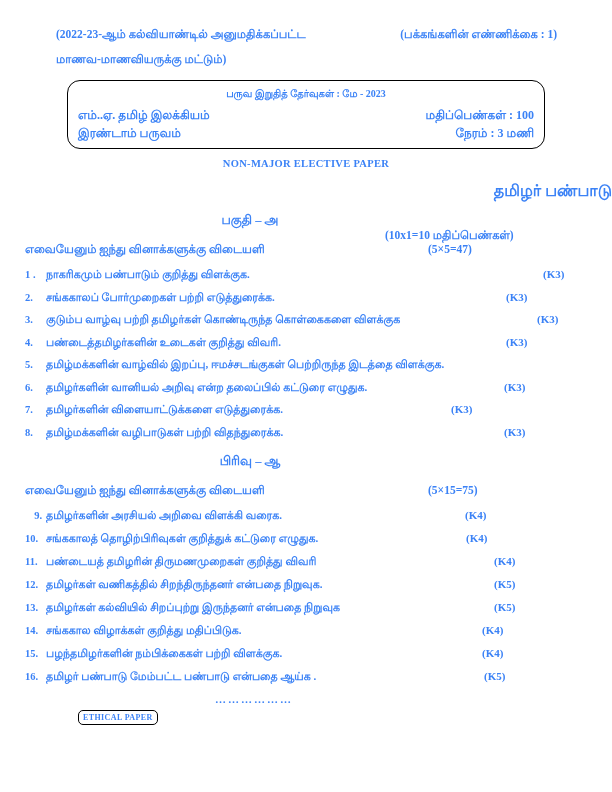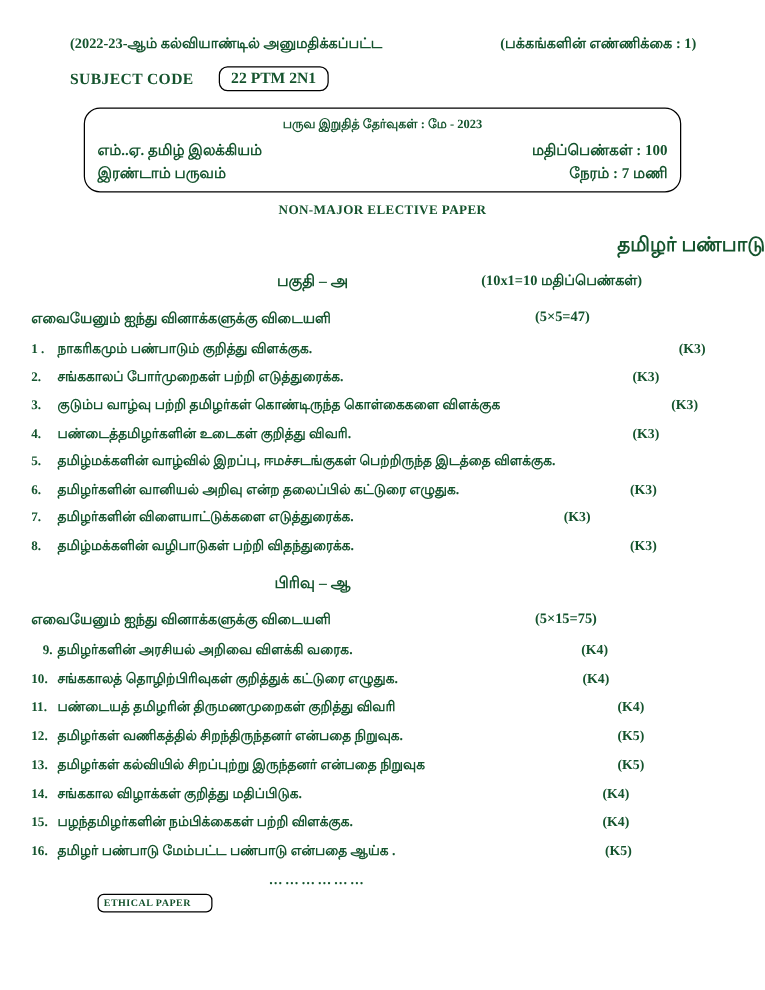--- a/index.html
+++ b/index.html
@@ -1,21 +1,21 @@
 <!DOCTYPE html>
 <html><head>
 <meta charset="utf-8">
 <style>
   html,body { margin:0; padding:0; background:#888; }
   .page {
     position:relative;
     width:612px; height:792px;
     margin:0 auto;
     background:#ffffff;
-    color:#14532d;
+    color:#3b82f6;
     font-family:"Liberation Serif", serif;
     overflow:hidden;
   }
   .tam { font-weight:bold; }
 
   
   .top-note1 {
     display:flex; justify-content:space-between;
     margin:28px 55px 0 56px;
     font-size:11.5px;
@@ -44,72 +44,69 @@
   .inst-line2 { text-align:center; font-size:10px; margin-top:3px; }
   .inst-row { display:flex; justify-content:space-between; font-size:12px; }
   .inst-row.r1 { margin-top:7px;align-items:center; }
   .inst-row.r2 { margin-top:3px; }
 
   .elective { text-align:center; font-weight:bold; font-size:10.5px; letter-spacing:.3px; margin-top:9px; }
   .paper-title { text-align:right; font-size:16px; margin-top:13px; }
 
   .part-head { position:relative; margin-top:11px; height:17px; }
   .part-head .ph-label { position:absolute; left:0; right:112px; text-align:center; font-size:12.5px; }
-  .part-head .ph-marks { position:absolute; left:385px; top:0; font-weight:bold; font-size:11.5px; }
+  .part-head .ph-marks { position:absolute; left:385px; top:16px; font-weight:bold; font-size:11.5px; }
 
   .instr-row { position:relative; margin-top:13px; height:15px; }
   .instr-row .instr-text { position:absolute; left:25px; font-size:11.5px; }
   .instr-row .instr-marks { position:absolute; left:428px; font-weight:bold; font-size:11.5px; }
 
   .q-list { margin-top:10px; }
   .q-row { position:relative; height:14px; margin-bottom:8.5px; white-space:nowrap; font-size:11px; }
   .q-list.b .q-row { margin-bottom:9px; }
   .qnum { display:inline-block; margin-left:25px; width:21px; font-weight:bold; font-size:10.5px; font-family:"Liberation Serif", serif; }
   .qtext { font-size:11px; }
   .qmark { position:absolute; top:0; font-weight:bold; font-size:11px; font-family:"Liberation Serif", serif; }
 
   .end-dots { text-align:center; font-weight:bold; letter-spacing:2px; font-size:11px; margin-top:9px; transform:translateX(-52px); }
 
   .footer-badge {
     display:inline-block;
     margin:5px 11px 0 78px;
     border:1.5px solid #000; border-radius:5px;
-    padding:2px 16px 2px 4px;
+    padding:2px 4px 2px 4px;
     font-weight:bold; font-size:8px; letter-spacing:.4px;
   }
 </style>
 </head>
 <body>
 
 <div class="page">
 
   
   <div class="top-note1 tam">
     <span>(2022-23-ஆம் கல்வியாண்டில் அனுமதிக்கப்பட்ட</span>
     <span>(பக்கங்களின் எண்ணிக்கை : 1)</span>
   </div>
 
   
   <div class="top-note2">
-    <span class="sc-group">
-      <span class="sc-label">SUBJECT CODE</span>
-      <span class="sc-box">22 PTM 2N1</span>
-    </span>
+    <span class="tam">மாணவ-மாணவியருக்கு மட்டும்)</span>
   </div>
 
   
   <div class="inst-box">
     <div class="inst-line2 tam">பருவ இறுதித் தேர்வுகள் : மே - 2023</div>
     <div class="inst-row r1">
       <span class="tam">எம்..ஏ. தமிழ் இலக்கியம்</span>
       <span class="tam">மதிப்பெண்கள் : 100</span>
     </div>
     <div class="inst-row r2">
       <span class="tam">இரண்டாம் பருவம்</span>
-      <span class="tam">நேரம் : 7 மணி</span>
+      <span class="tam">நேரம் : 3 மணி</span>
     </div>
   </div>
 
   <div class="elective">NON-MAJOR ELECTIVE PAPER</div>
 
   <div class="paper-title tam">தமிழர் பண்பாடு</div>
 
   
   <div class="part-head">
     <span class="ph-label tam">பகுதி – அ</span>

